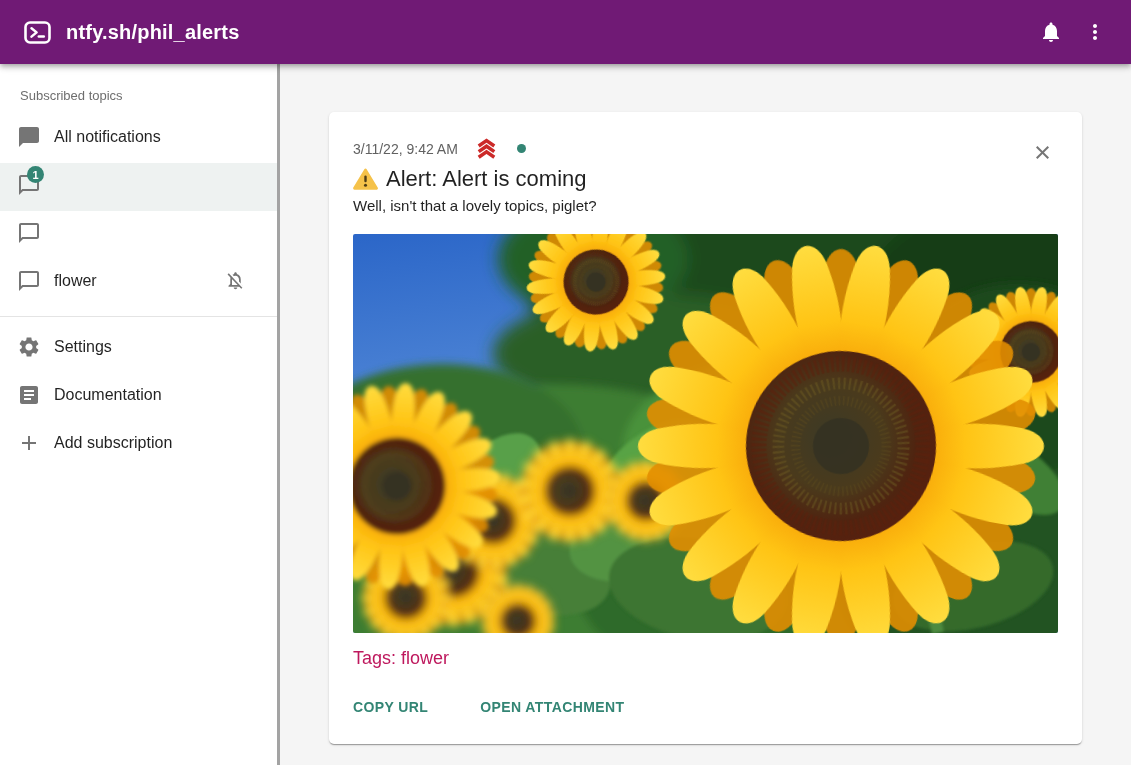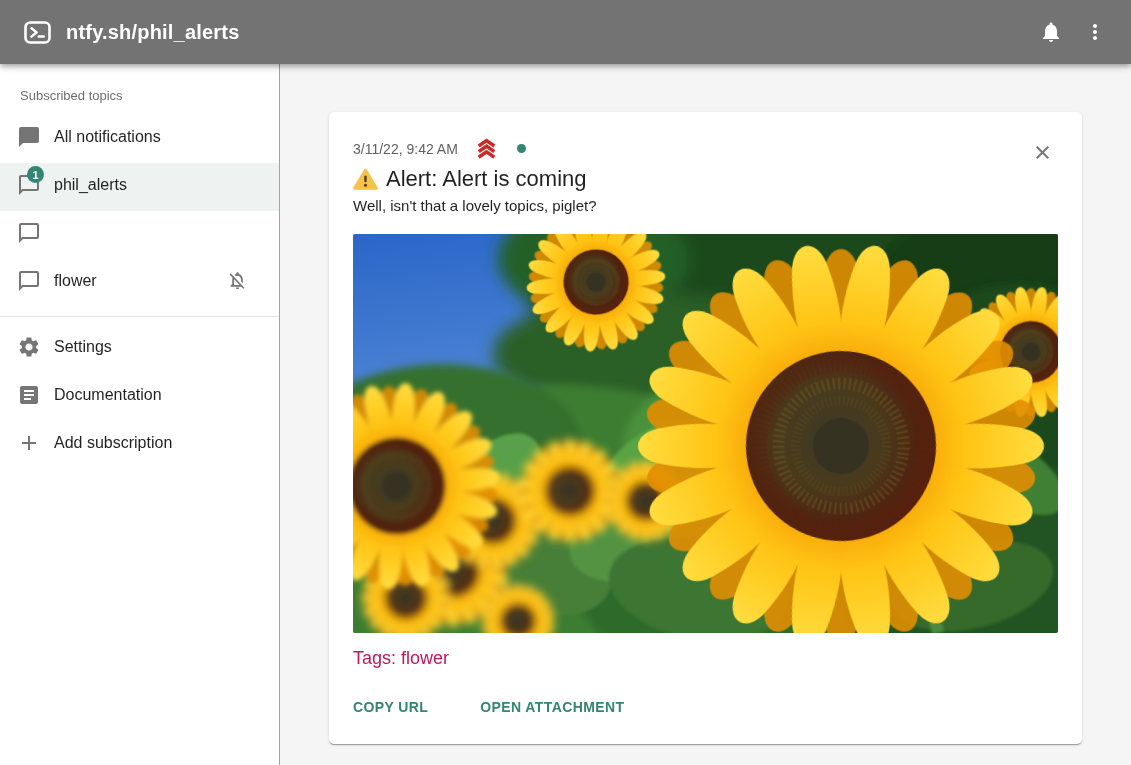--- a/index.html
+++ b/index.html
@@ -7,39 +7,39 @@
   body {
     font-family: "Liberation Sans", sans-serif;
     background: #f5f5f5;
     color: rgba(0,0,0,0.87);
     position: relative;
   }
 
   
   .appbar {
     position: absolute; top: 0; left: 0; right: 0; height: 64px;
-    background: #737373;
+    background: #701a75;
     display: flex; align-items: center;
     padding: 0 14px 0 24px;
     box-shadow: 0 2px 4px -1px rgba(0,0,0,.2), 0 4px 5px 0 rgba(0,0,0,.14), 0 1px 10px 0 rgba(0,0,0,.12);
     z-index: 30;
   }
   .appbar .logo { margin-right: 15px; display: flex; align-items: center; }
   .appbar .title { color: #fff; font-size: 20px; font-weight: bold; letter-spacing: .2px; }
   .appbar .spacer { flex: 1; }
   .icon-btn {
     width: 44px; height: 44px; border-radius: 50%;
     display: flex; align-items: center; justify-content: center;
     cursor: pointer; background: transparent; border: none;
   }
 
   
   .sidebar {
     position: absolute; top: 64px; left: 0; bottom: 0; width: 280px;
-    background: #ffffff; border-right: 1px solid #a3a3a3;
+    background: #ffffff; border-right: 3px solid #a3a3a3;
     z-index: 10;
   }
   .section-label {
     padding: 24px 16px 12px 20px;
     font-size: 13px; color: #6e6e6e;
   }
   .nav-item {
     height: 48px; display: flex; align-items: center;
     padding: 0 30px 5px 17px; cursor: pointer; position: relative;
     font-size: 16px;
@@ -203,21 +203,20 @@
     <span class="nlabel">All notifications</span>
   </div>
 
   <div class="nav-item selected">
     <span class="nicon">
       <svg width="24" height="24" viewBox="0 0 24 24">
           <path fill="#757575" d="M20 2H4c-1.1 0-2 .9-2 2v18l4-4h14c1.1 0 2-.9 2-2V4c0-1.1-.9-2-2-2zm0 14H5.17L4 17.17V4h16v12z"></path>
         </svg>
     </span>
     <span class="badge">1</span>
-    <span class="nlabel">phil_alerts</span>
   </div>
 
   <div class="nav-item">
     <span class="nicon">
       <svg width="24" height="24" viewBox="0 0 24 24">
           <path fill="#757575" d="M20 2H4c-1.1 0-2 .9-2 2v18l4-4h14c1.1 0 2-.9 2-2V4c0-1.1-.9-2-2-2zm0 14H5.17L4 17.17V4h16v12z"></path>
         </svg>
     </span>
   </div>
 

